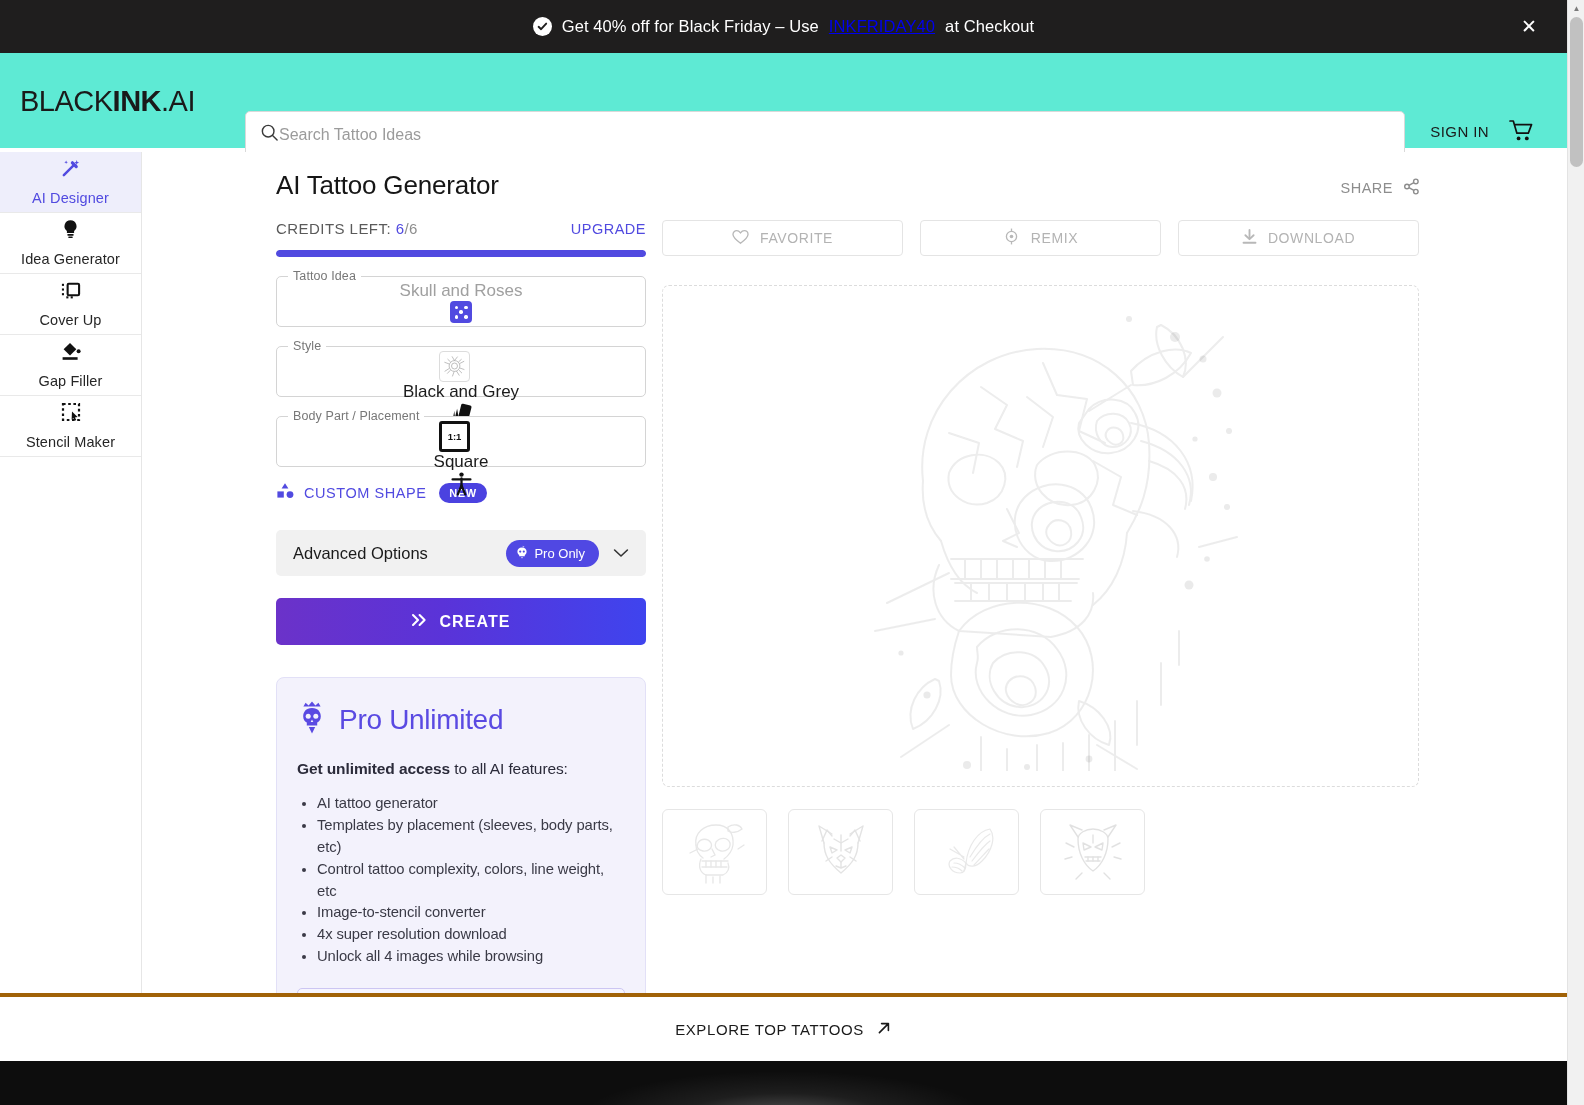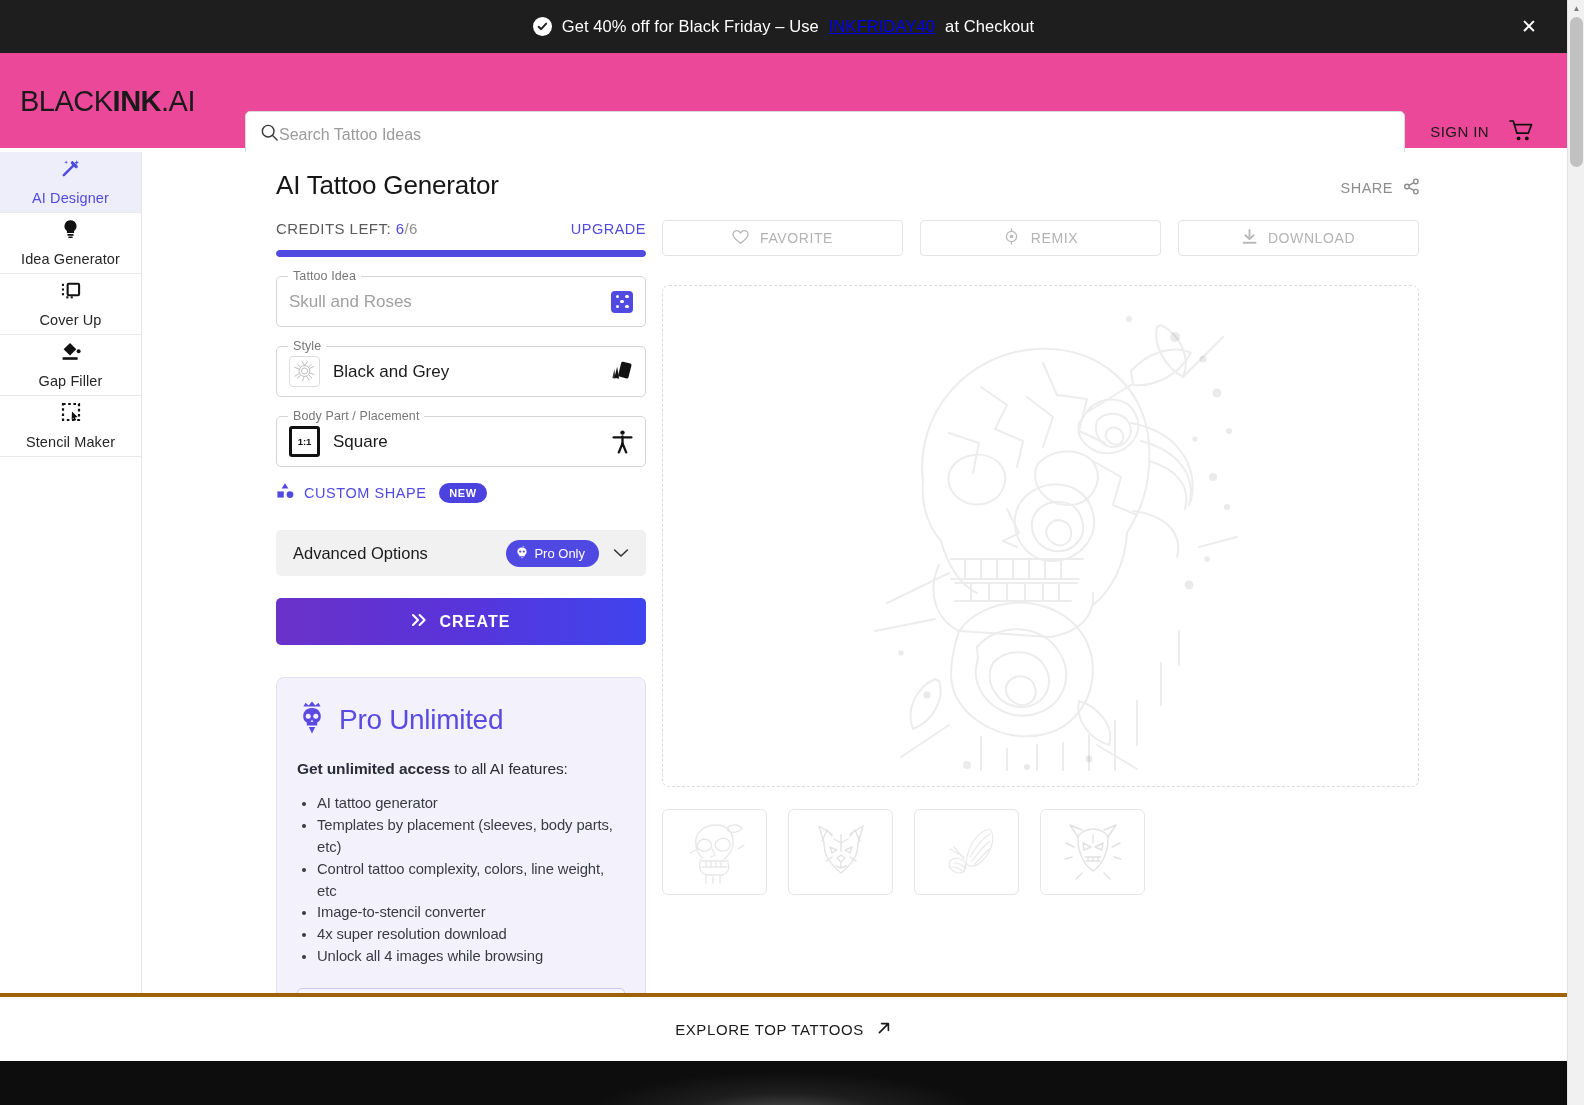--- a/index.html
+++ b/index.html
@@ -41,21 +41,21 @@
   }
   .check-icon svg { display:block; }
   .banner-code { text-decoration: underline; font-weight:400; }
   .banner-close {
     position:absolute; right:26px; top:50%; transform:translateY(-50%);
     width:24px; height:24px; display:flex; align-items:center; justify-content:center;
     color:#fff; font-size:19px; line-height:1; cursor:pointer; font-weight:300;
   }
 
   
-  .header { position:relative; height:95px; background:#ec4899; }
+  .header { position:relative; height:95px; background:#5eead4; }
   .logo {
     position:absolute; left:20px; top:50%; transform:translateY(-50%);
     font-size:29px; letter-spacing:-0.5px; color:#1a1a1a; white-space:nowrap;
   }
   .logo .thin { font-weight:300; }
   .logo .bold { font-weight:700; }
   .searchbar {
     position:absolute; left:245px; top:58px; width:1160px; height:47px;
     border:1px solid #d9d9d9; border-radius:5px; background:#fff;
     display:flex; align-items:center; padding:0 14px; 
@@ -117,21 +117,21 @@
   .credits-row { display:flex; align-items:baseline; justify-content:space-between;gap:15px; }
   .credits-label { font-size:15px; letter-spacing:.45px; color:#5a5a5a; }
   .credits-label b { color:#514ae0; font-weight:400; }
   .credits-label .slash { color:#8d8d8d; }
   .upgrade-link { font-size:14.5px; letter-spacing:.5px; color:#514ae0; cursor:pointer; }
   .progress { margin-top:13px; height:7px; border-radius:4px; background:#e5e5f5; overflow:hidden; }
   .progress-fill { height:100%; background:#514ae0; border-radius:4px; }
 
   .field {
     position:relative; margin-top:19px; border:1px solid #d4d4d4; border-radius:5px;
-    height:51px; display:flex; align-items:center; padding:4px 12px; background:#fff;
+    height:51px; display:flex; align-items:center; padding:4px 12px; background:#fff;flex-direction:column;
   }
   .field-legend {
     position:absolute; top:-8px; left:11px; background:#fff; padding:0 5px;
     font-size:12.5px; color:#777; letter-spacing:.1px;
   }
   .field-value { font-size:17px; color:#1b1b1b; flex:1; }
   .field-value.placeholder { color:#a0a0a0; }
   .field-thumb {
     width:31px; height:31px; border:1px solid #dcdcdc; border-radius:4px; margin-right:13px;
     flex:0 0 auto; display:flex; align-items:center; justify-content:center; overflow:hidden;

